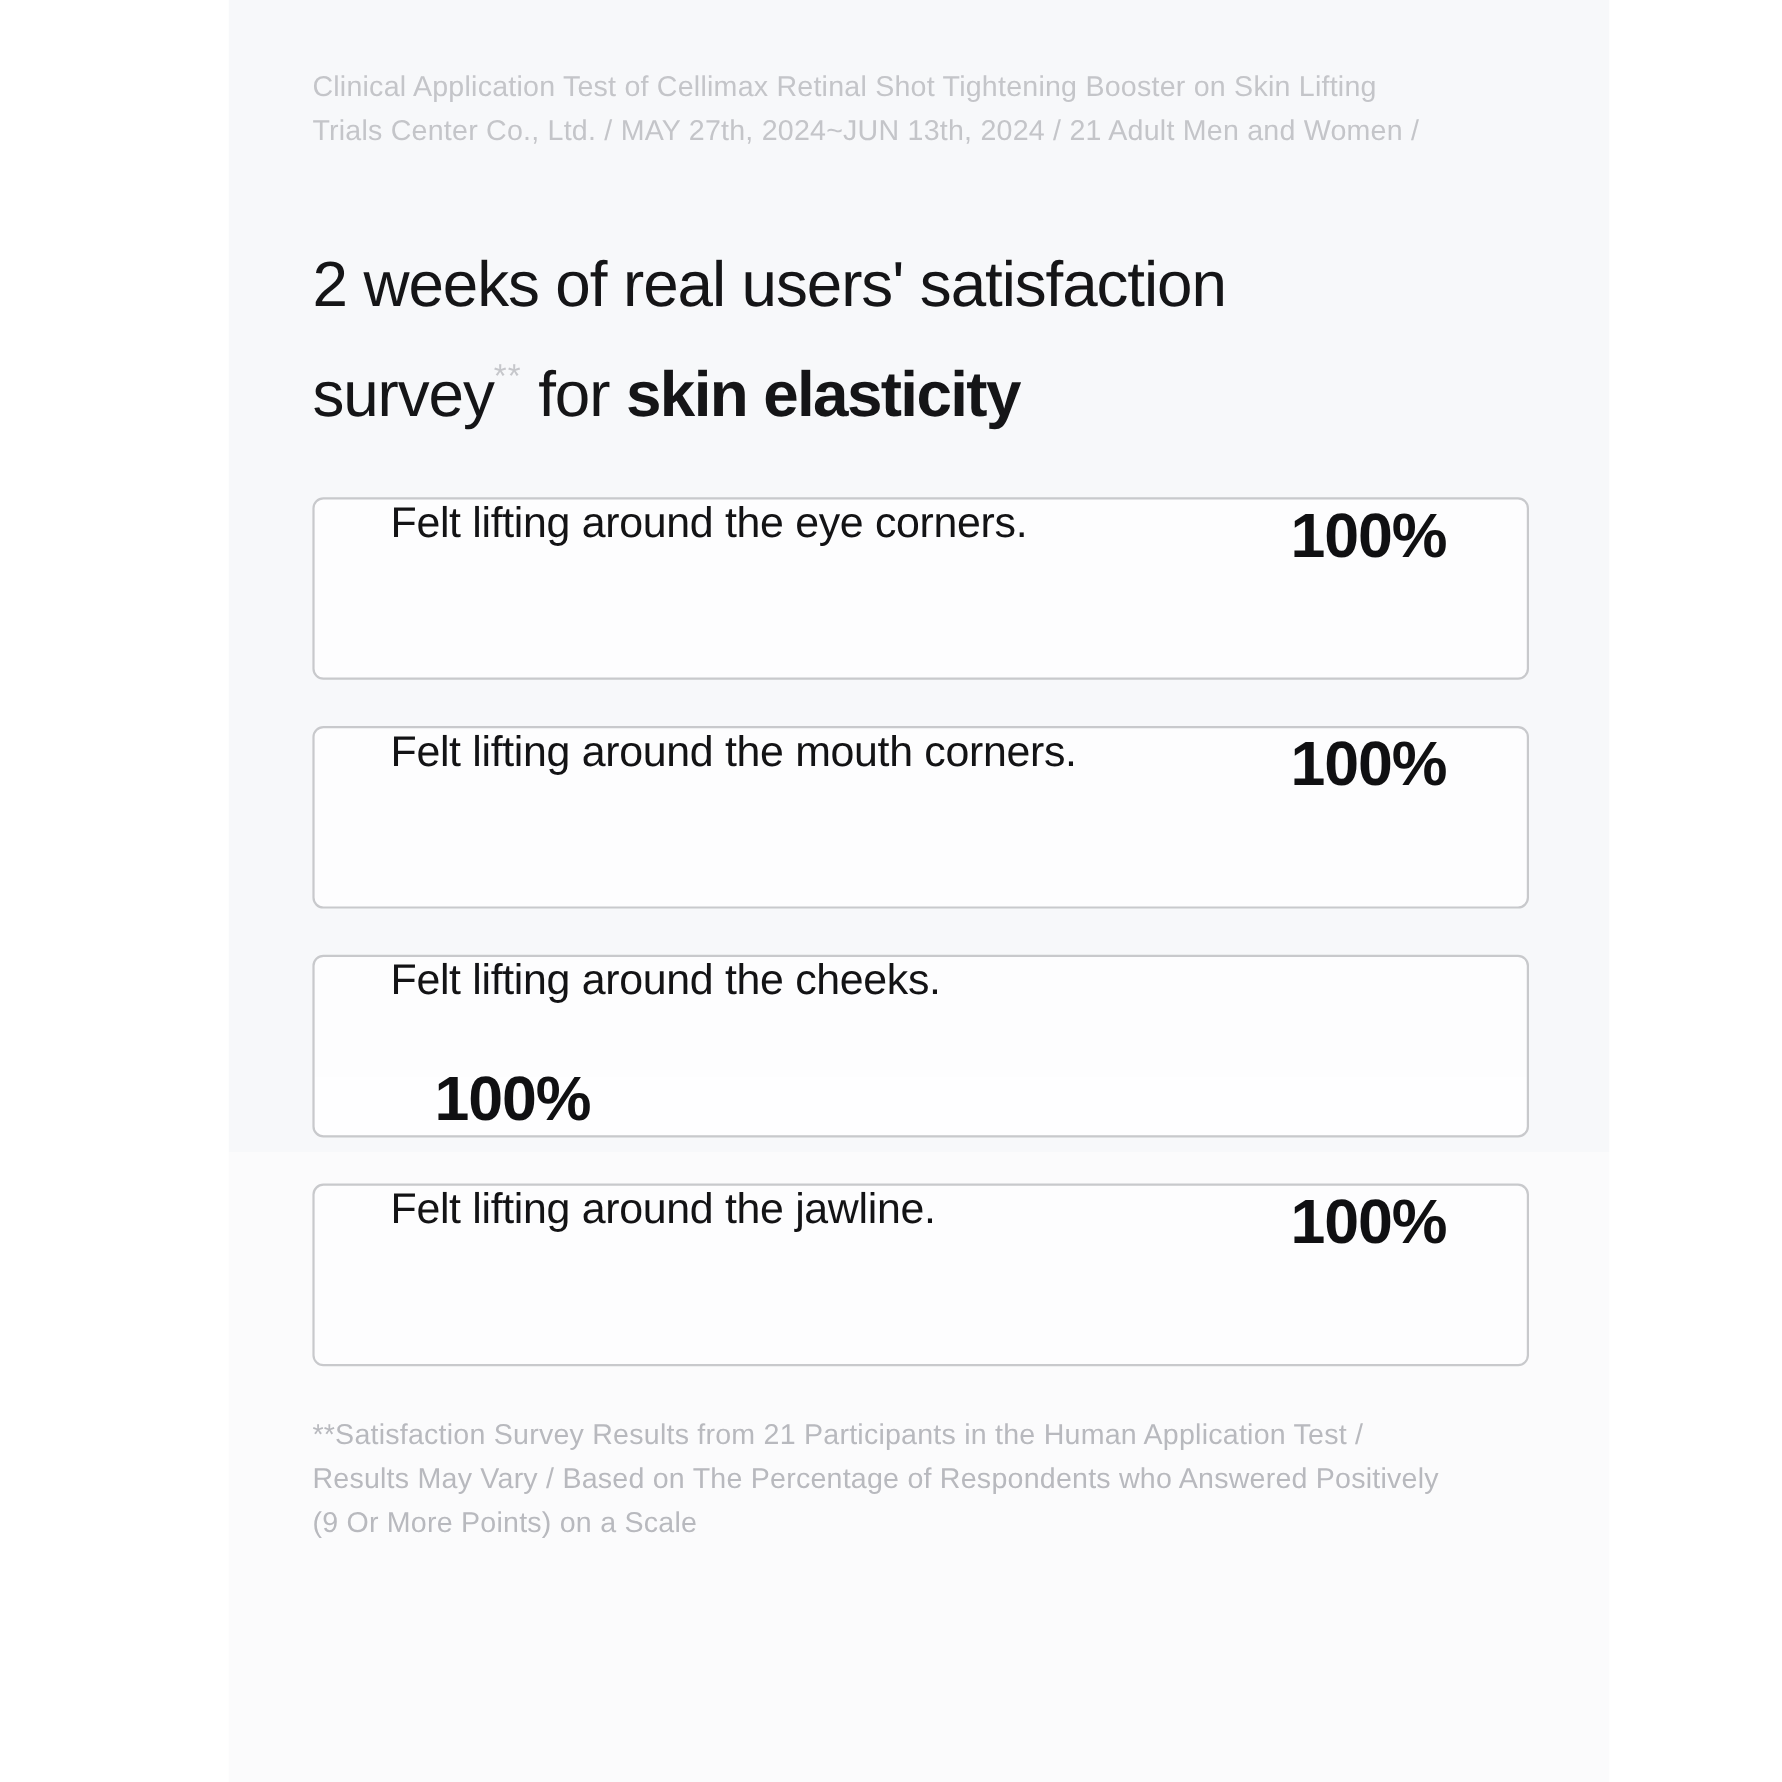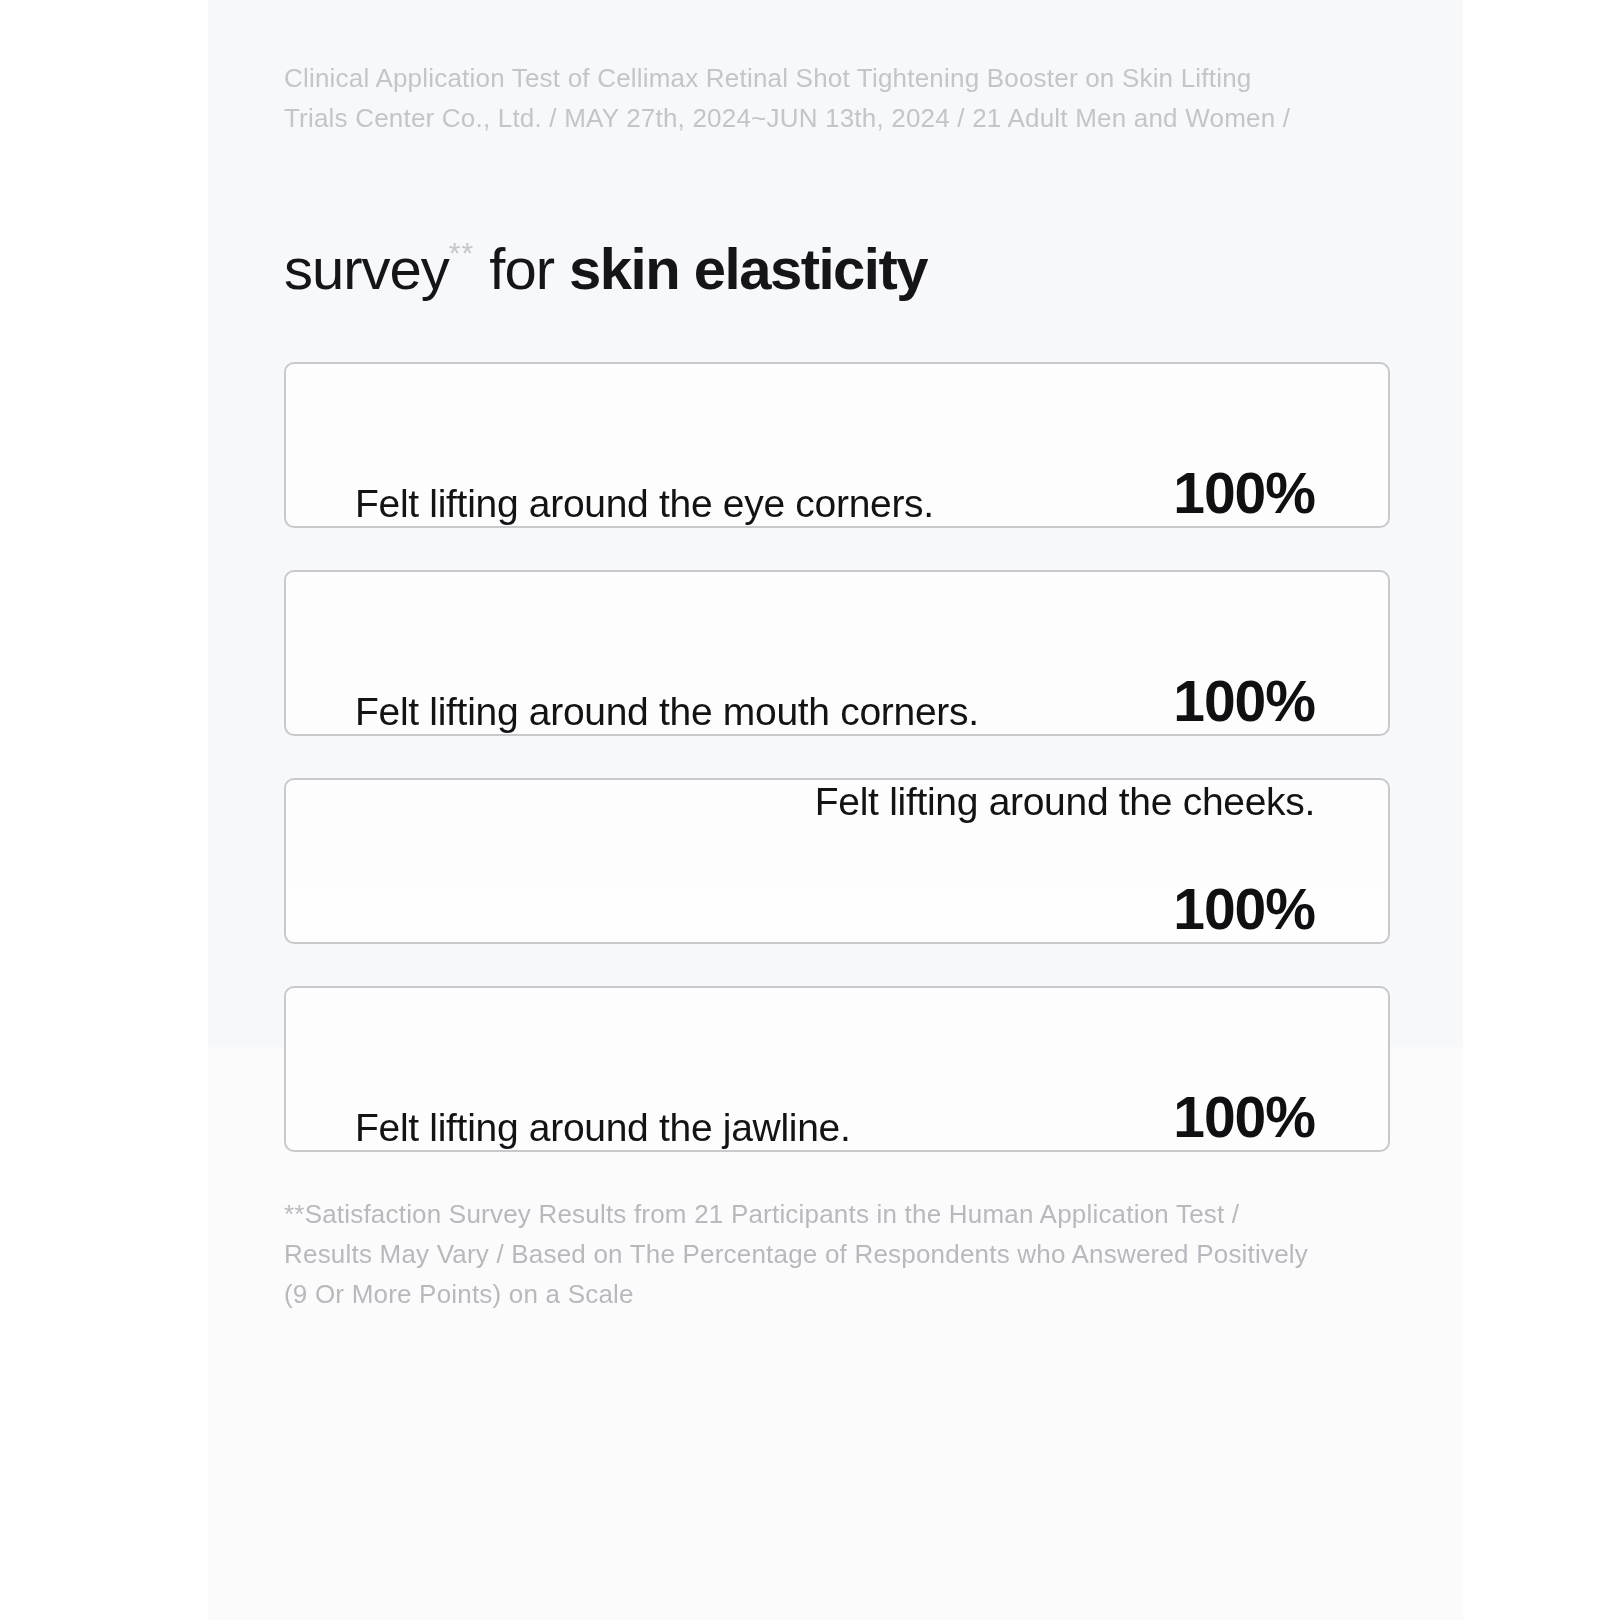--- a/index.html
+++ b/index.html
@@ -54,21 +54,21 @@
     margin-top: 48px;
     width: 1106px;
   }
   .result-box {
     width: 1106px;
     height: 166px;
     border: 2px solid #c8c9cc;
     border-radius: 10px;
     background: #fdfdfe;
     display: flex;
-    align-items: flex-end;
+    align-items: flex-start;
     justify-content: space-between;
     padding: 0 73px 0 69px;
     margin-bottom: 42px;
   }
   
   .result-box.seam {
     background: linear-gradient(180deg, #fdfdfe 0px, #fdfdfe 109px, #fefeff 109px, #fefeff 100%);
     flex-direction: column;
   }
   .result-label {
@@ -97,20 +97,21 @@
 
 <div class="canvas">
   <div class="column">
 
     <div class="disclaimer">
       <div class="line">Clinical Application Test of Cellimax Retinal Shot Tightening Booster on Skin Lifting</div>
       <div class="line">Trials Center Co., Ltd. / MAY 27th, 2024~JUN 13th, 2024 / 21 Adult Men and Women /</div>
     </div>
 
     <h1 class="heading">
+      <div class="line">2 weeks of real users' satisfaction</div>
       <div class="line"><span>survey</span><sup class="marks">**</sup><span> for </span><span class="bold">skin elasticity</span></div>
     </h1>
 
     <div class="results">
       <div class="result-box">
         <span class="result-label">Felt lifting around the eye corners.</span>
         <span class="result-value">100%</span>
       </div>
       <div class="result-box">
         <span class="result-label">Felt lifting around the mouth corners.</span>

